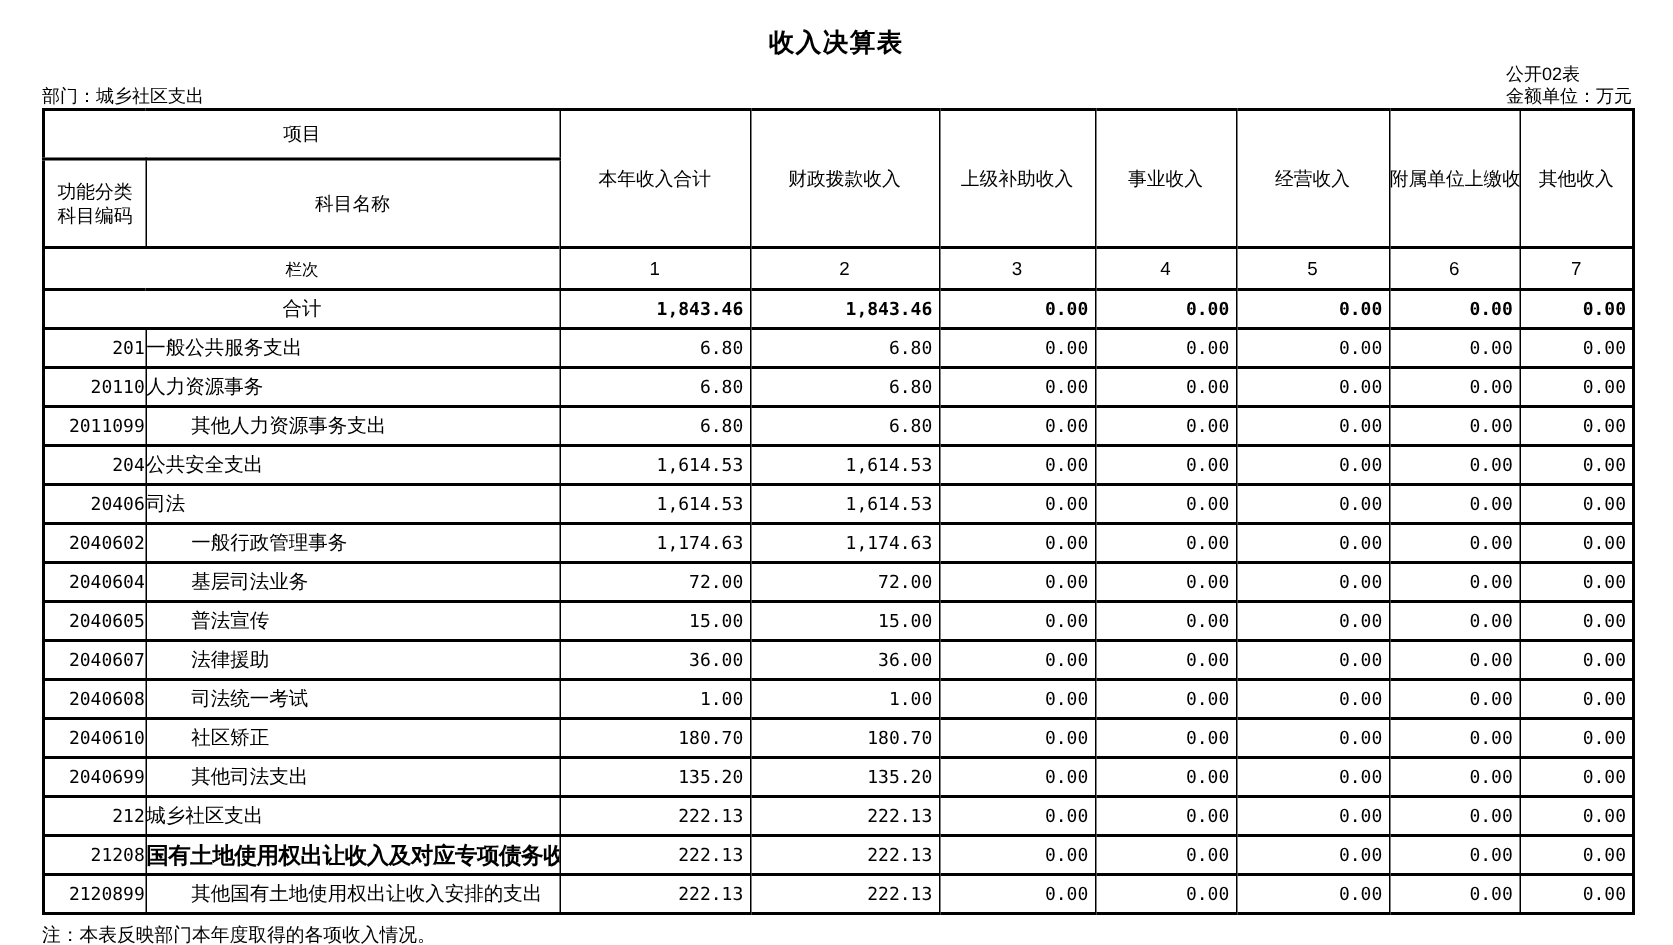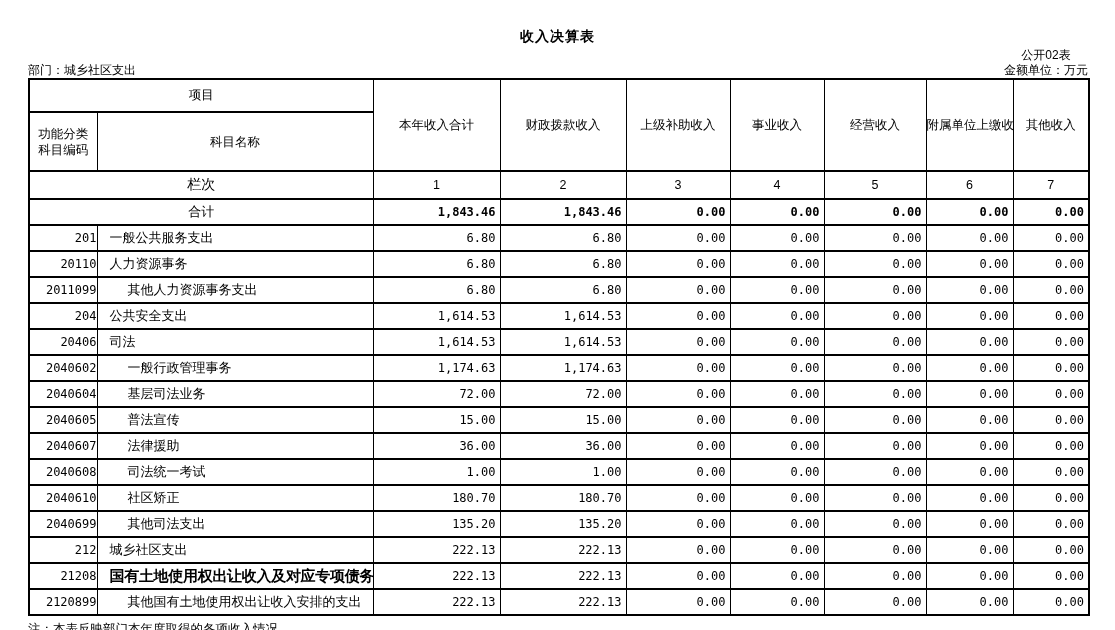--- a/index.html
+++ b/index.html
@@ -6,37 +6,37 @@
   html, body {
     width: 1115px; height: 630px;
     background: #ffffff;
     color: #000000;
     font-family: "Liberation Sans", sans-serif;
     overflow: hidden;
   }
   .page { position: relative; width: 1115px; height: 630px; }
 
   .title {
-    margin-top: 28px;
+    margin-top: 17px;
     text-align: center;
-    font-size: 14px;
+    font-size: 17px;
     font-weight: 600;
     letter-spacing: 1px;
   }
 
   .meta {
     width: 1060px;
     margin: 2px 0 0 28px;
     display: flex;
     justify-content: space-between;
     align-items: flex-end;
     font-size: 12px;
     line-height: 15px;
   }
-  .meta-right { text-align: center; }
+  .meta-right { text-align: left; }
 
   table.report {
     width: 1060px;
     margin-left: 28px;
     border-collapse: collapse;
     table-layout: fixed;
     border: 2px solid #000;
   }
   table.report th, table.report td {
     border: 1px solid #000;
@@ -44,30 +44,30 @@
     border-bottom-width: 2px;
     font-weight: normal;
     overflow: hidden;
     white-space: nowrap;
   }
   thead th { text-align: center; font-size: 12.5px; }
   tr.hdr-top th { height: 33px; }
   tr.hdr-main th { height: 59px; white-space: normal; line-height: 16px; }
   th.code-head { padding: 11px 4px; }
   tr.lanci td { height: 28px; text-align: center; font-size: 12.5px; }
-  tr.lanci td.lanci-label { font-size: 14px; text-align: center; }
+  tr.lanci td.lanci-label { font-size: 11px; text-align: center; }
 
   tbody td { height: 26px; font-size: 13px; }
   td.code {
     text-align: right;
     padding-left: 3px;
     font-family: "DejaVu Sans Mono", monospace;
     font-size: 12px;
   }
-  td.name { text-align: left; padding-left: 12px; }
+  td.name { text-align: left; padding-left: 0; }
   td.name.indent { padding-left: 30px; }
   td.name.small {
     font-size: 15px;
     font-weight: 600;
     letter-spacing: -0.3px;
   }
   td.val {
     text-align: right;
     padding-right: 4px;
     font-family: "DejaVu Sans Mono", monospace;

